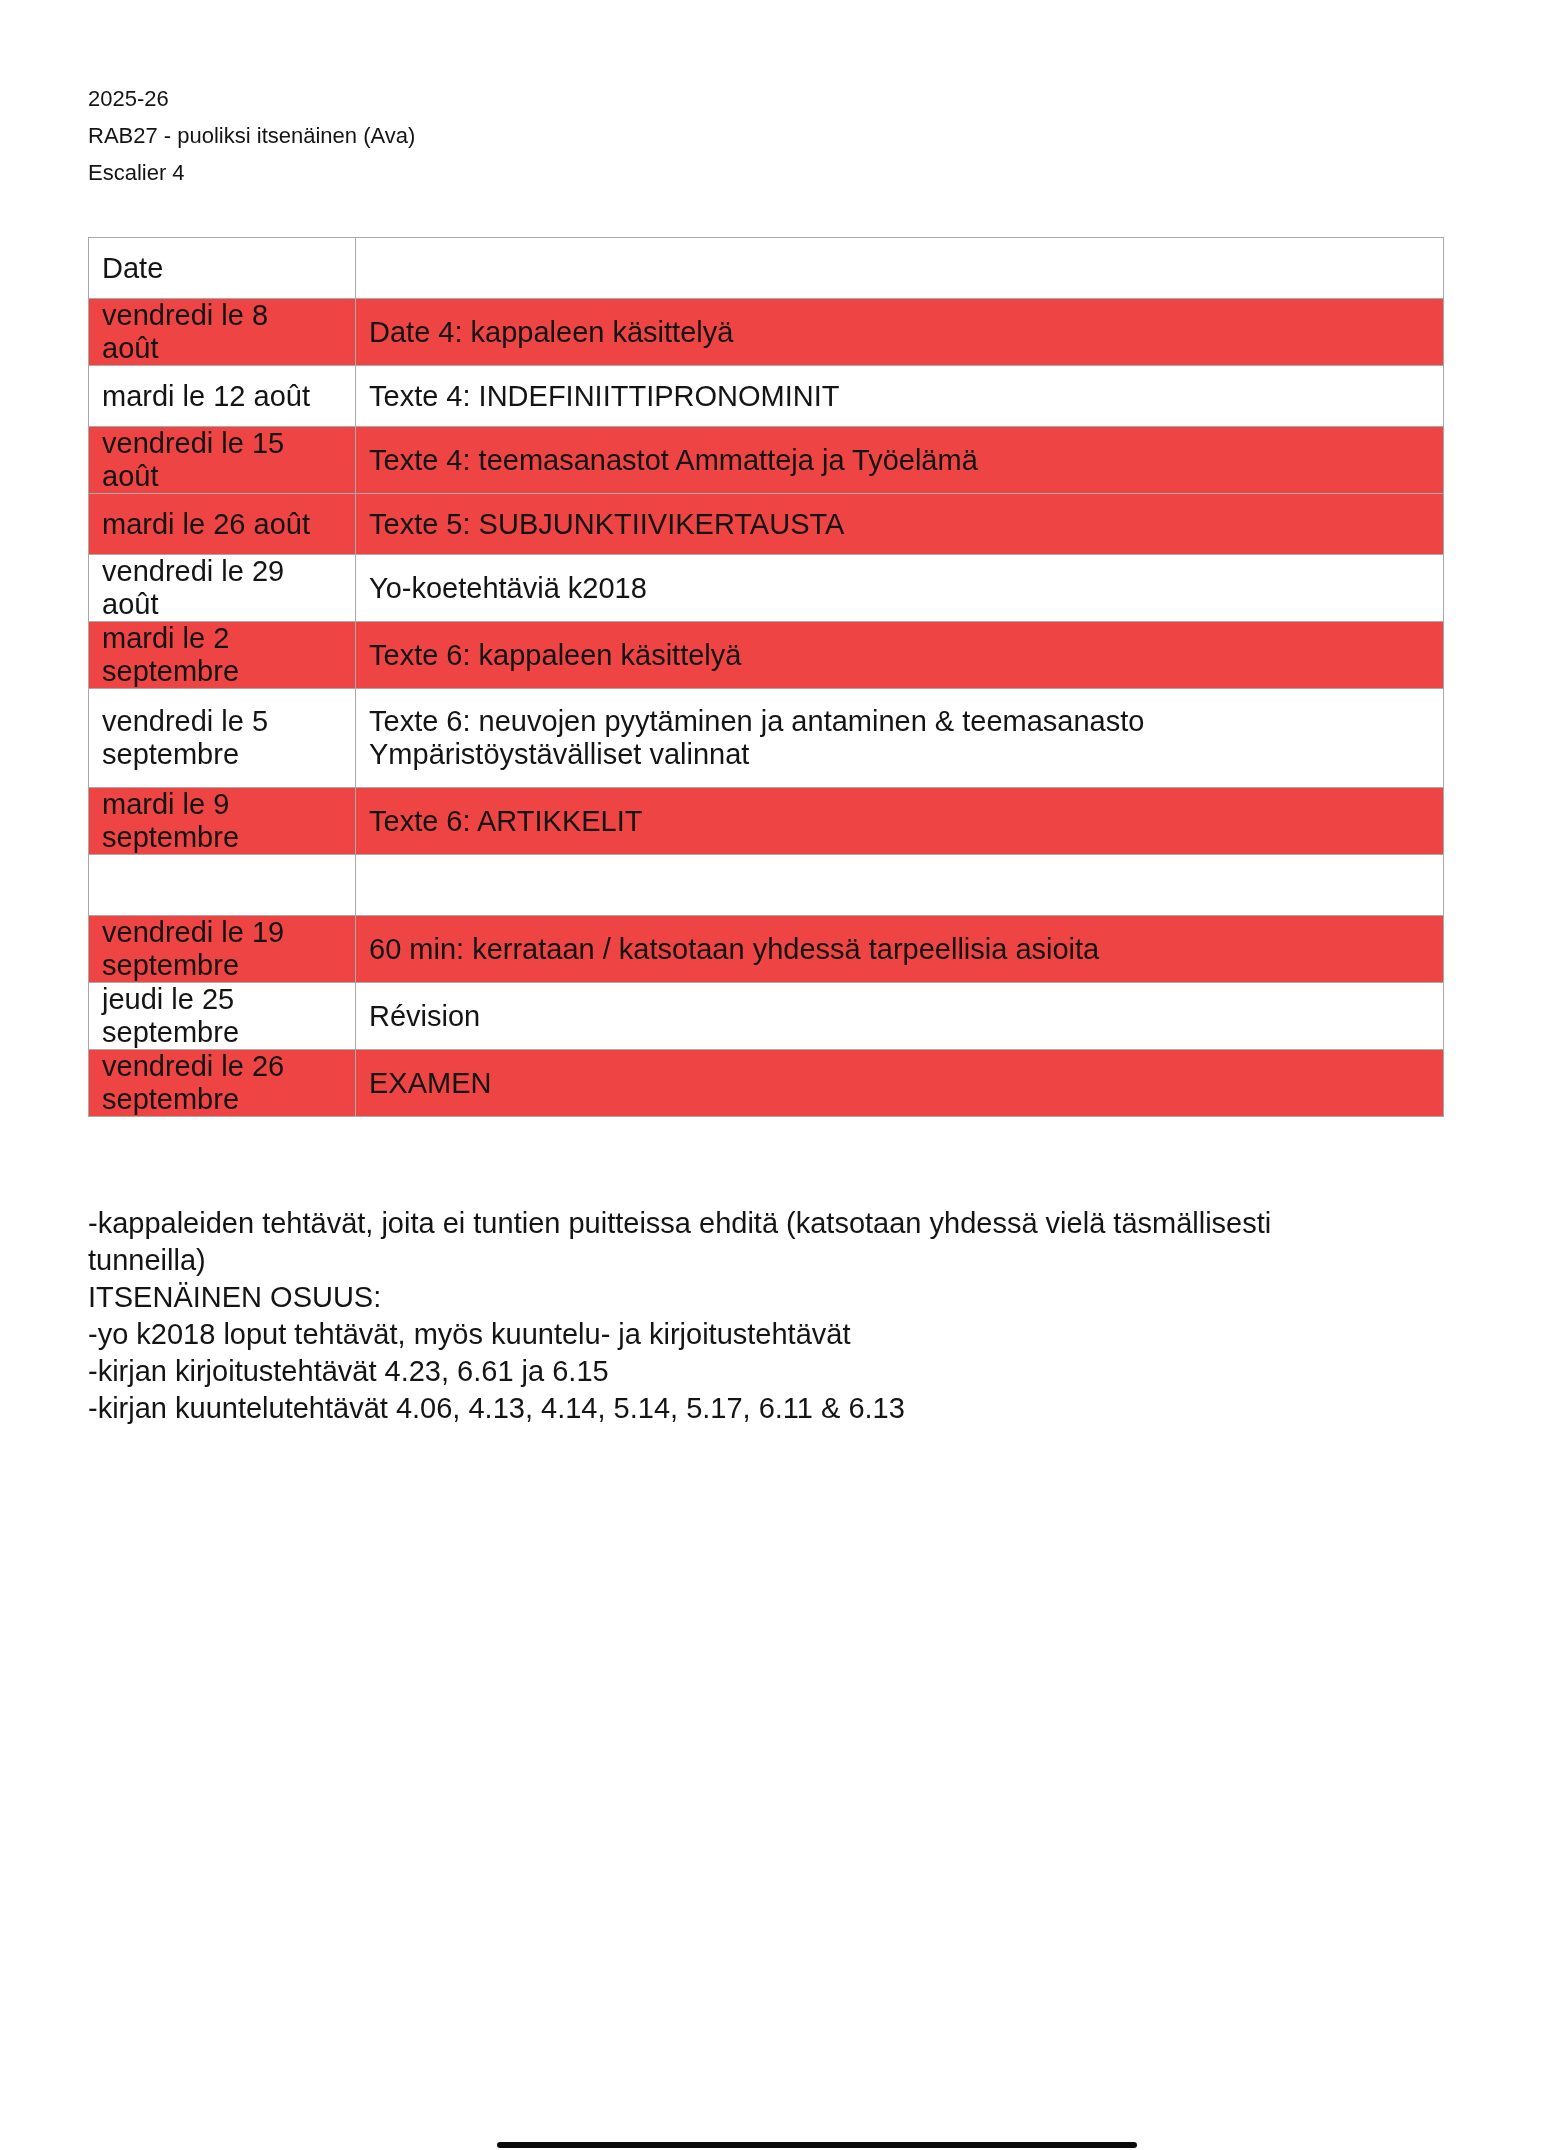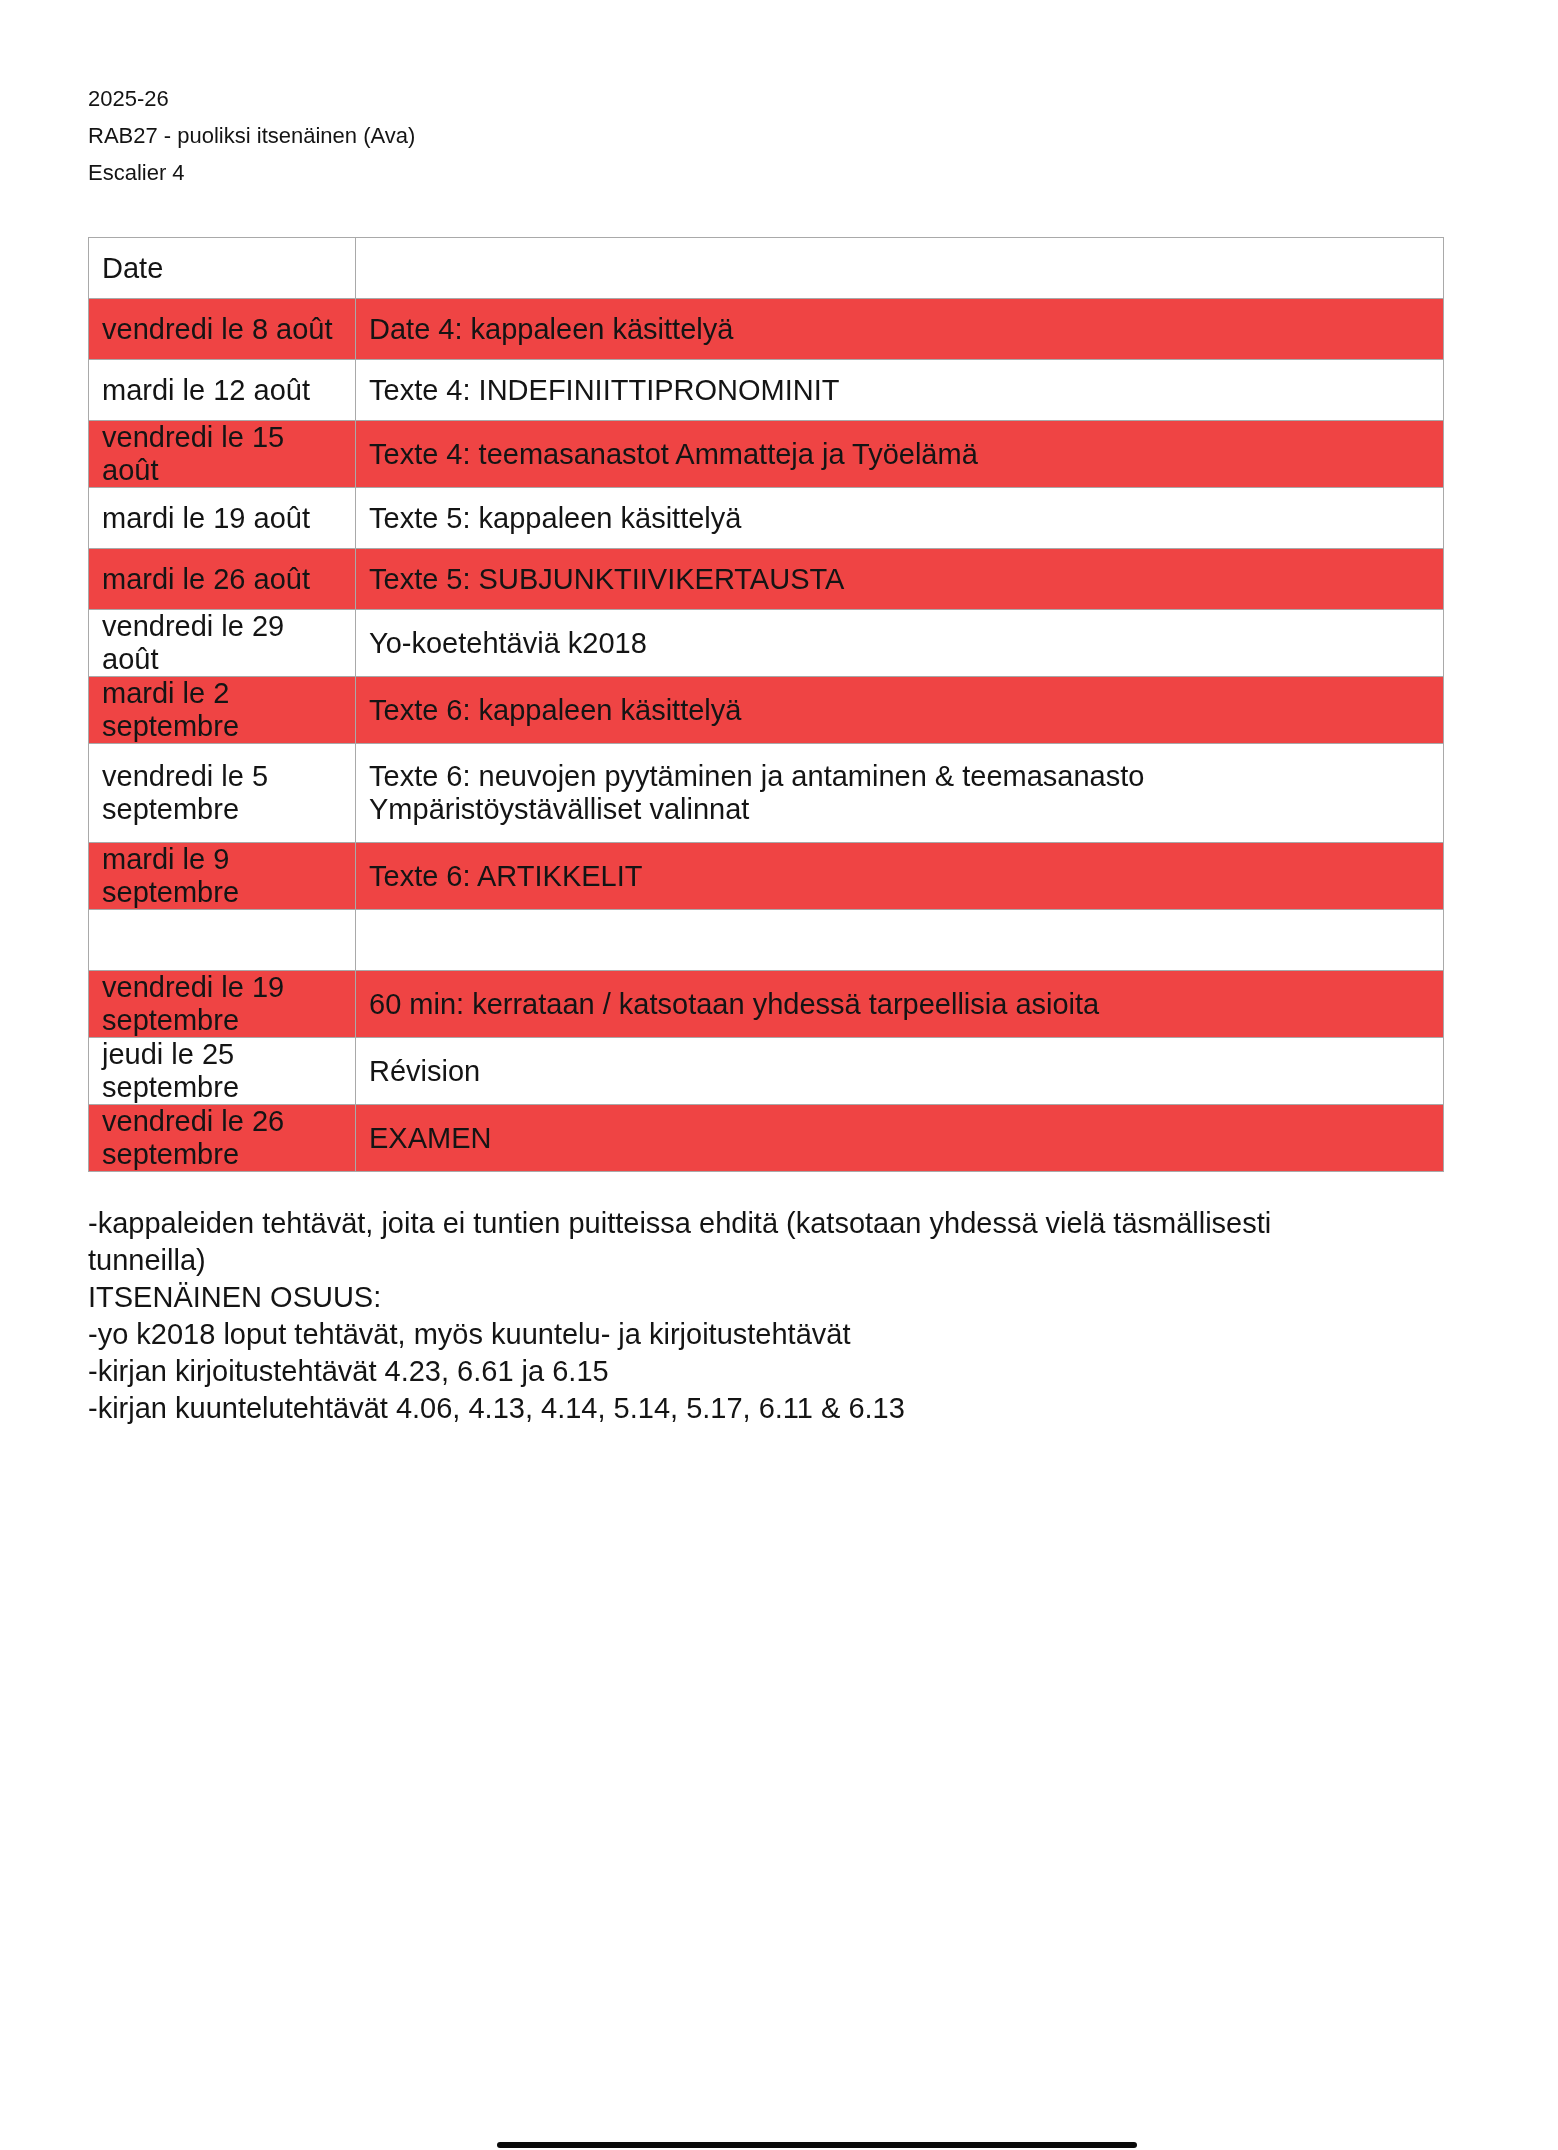--- a/index.html
+++ b/index.html
@@ -22,21 +22,21 @@
   table.schedule {
     position: absolute;
     left: 88px; top: 237px;
     width: 1356px;
     border-collapse: collapse;
     table-layout: fixed;
     font-size: 29px;
   }
   table.schedule td {
     border: 1.5px solid #a9a9a9;
-    padding: 0 10px 0 13px;
+    padding: 0 24px 0 13px;
     vertical-align: middle;
     height: 60px;
     white-space: pre-line;
     overflow: hidden;
   }
   col.date-col { width: 267px; }
   tr.stripe td { background: #ef4444; }
   tr.tall td { height: 98px; }
 
   .notes {
@@ -80,24 +80,20 @@
       <td>Date 4: kappaleen käsittelyä</td>
     </tr>
     <tr>
       <td>mardi le 12 août</td>
       <td>Texte 4: INDEFINIITTIPRONOMINIT</td>
     </tr>
     <tr class="stripe">
       <td>vendredi le 15 août</td>
       <td>Texte 4: teemasanastot Ammatteja ja Työelämä</td>
     </tr>
-    <tr>
-      <td>mardi le 19 août</td>
-      <td>Texte 5: kappaleen käsittelyä</td>
-    </tr>
     <tr class="stripe">
       <td>mardi le 26 août</td>
       <td>Texte 5: SUBJUNKTIIVIKERTAUSTA</td>
     </tr>
     <tr>
       <td>vendredi le 29 août</td>
       <td>Yo-koetehtäviä k2018</td>
     </tr>
     <tr class="stripe">
       <td>mardi le 2 septembre</td>

